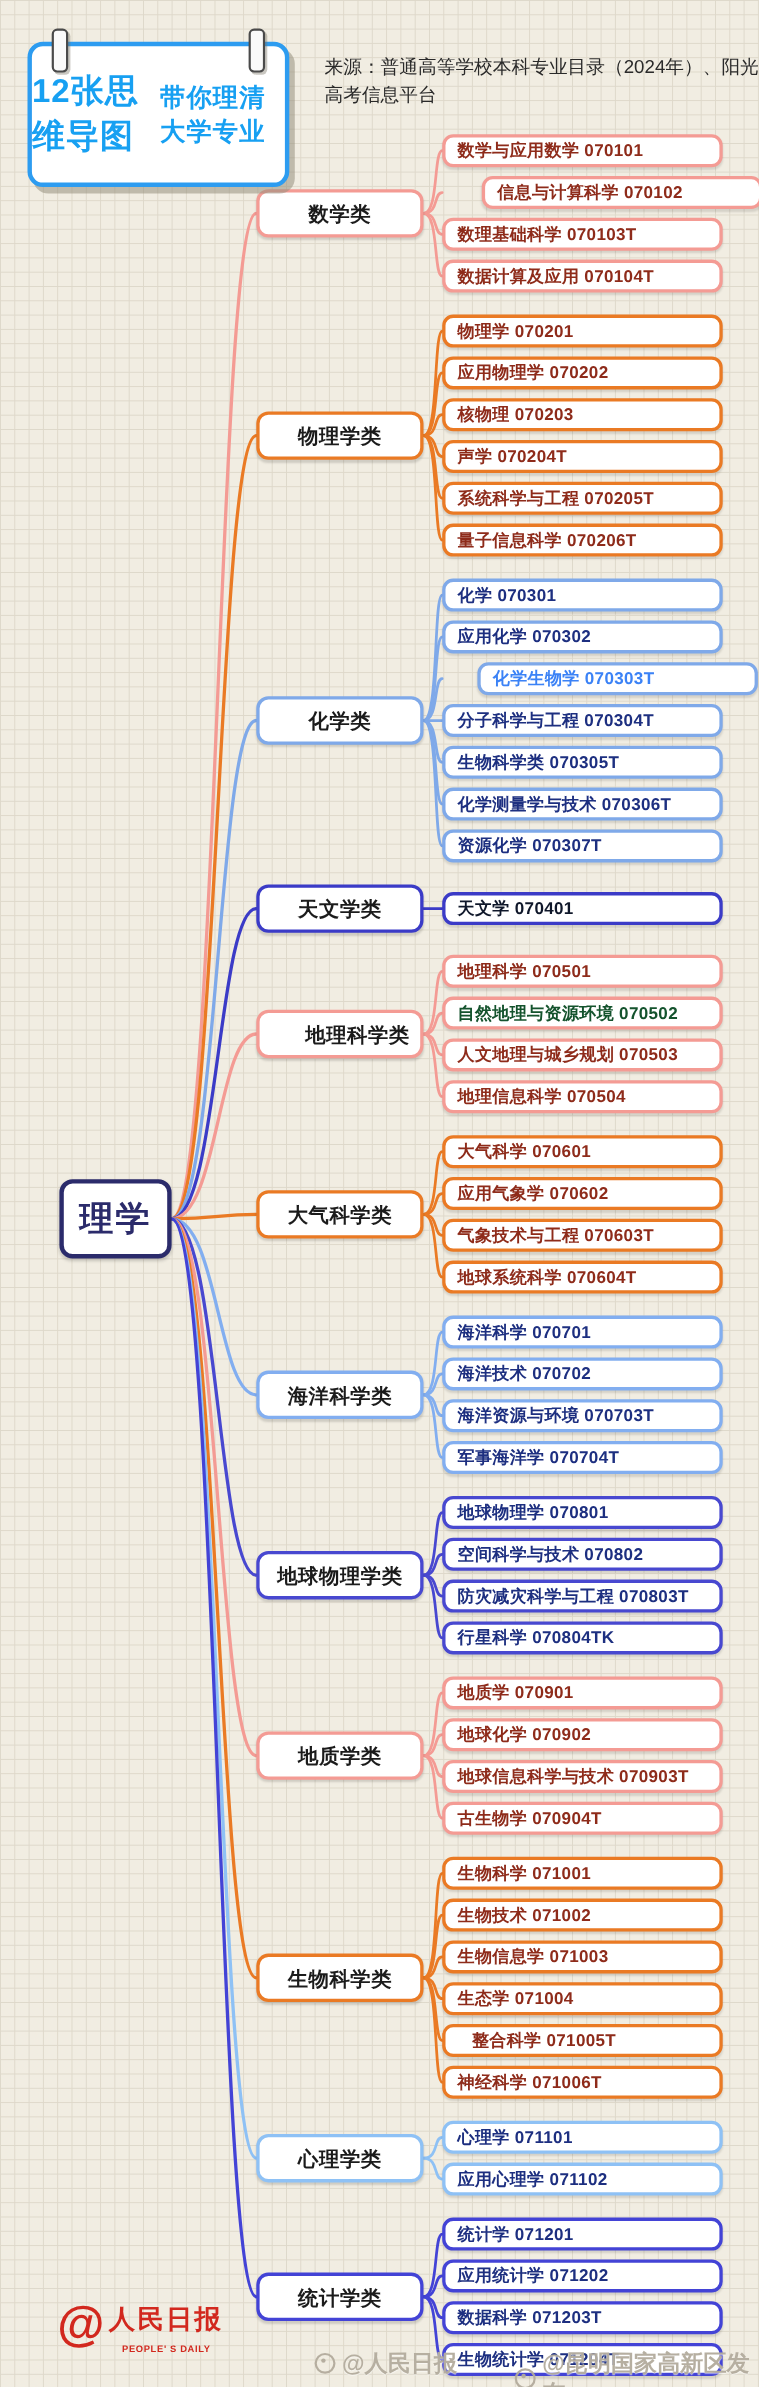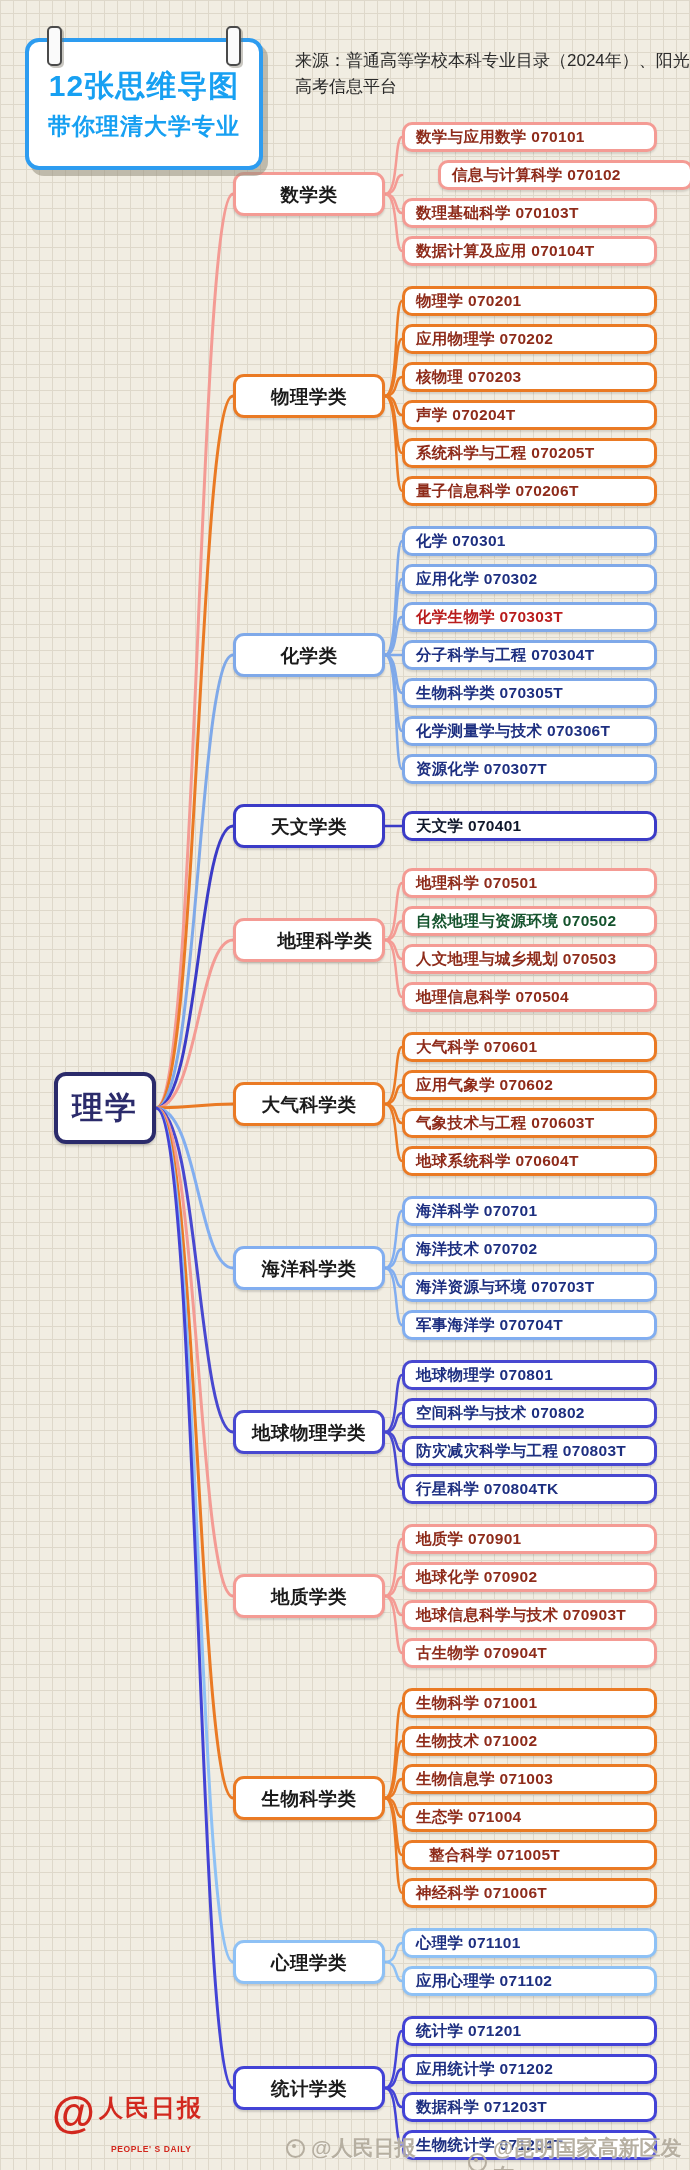--- a/index.html
+++ b/index.html
@@ -12,21 +12,21 @@
       linear-gradient(90deg, #ded8ca 1px, transparent 1px);
     background-size:13px 13px;
   }
   #connectors{position:absolute;left:0;top:0;width:690px;height:2170px;z-index:1;}
 
   
   .badge{
     position:absolute;left:25px;top:38px;width:230px;height:124px;z-index:3;
     background:#ffffff;border:4px solid #2d9cf0;border-radius:14px;
     box-shadow:5px 6px 0 rgba(150,143,125,.55);
-    display:flex;flex-direction:column;align-items:center;justify-content:center;gap:4px;
+    display:flex;flex-direction:row;align-items:center;justify-content:center;gap:4px;
   }
   .pin{
     position:absolute;top:-16px;width:11px;height:36px;z-index:4;
     background:#fafafa;border:2px solid #4a4a4a;border-radius:5px;
     box-shadow:2px 2px 0 rgba(120,115,100,.4);
   }
   .pin-l{left:18px;} .pin-r{right:18px;}
   .badge-line1{color:#17a0f2;font-size:30px;font-weight:bold;letter-spacing:1px;}
   .badge-line2{color:#17a0f2;font-size:23px;font-weight:bold;letter-spacing:1px;}
 
@@ -61,21 +61,21 @@
     display:flex;align-items:center;padding:0 11px;
     font-size:15.5px;font-weight:bold;letter-spacing:.3px;white-space:nowrap;
     box-shadow:0 2px 2px rgba(0,0,0,.12);
   }
 
   
   .pd-logo{position:absolute;left:52px;top:2092px;z-index:2;display:flex;align-items:flex-start;gap:4px;color:#d2281e;}
   .pd-at{font-size:44px;font-weight:bold;line-height:.95;}
   .pd-col{display:flex;flex-direction:column;}
   .pd-name{font-size:24px;font-weight:bold;letter-spacing:2px;}
-  .pd-sub{font-size:8.5px;font-weight:bold;letter-spacing:.6px;margin-top:20px;padding-left:12px;}
+  .pd-sub{font-size:8.5px;font-weight:bold;letter-spacing:.6px;margin-top:6px;padding-left:12px;}
   .wm{
     position:absolute;top:2134px;z-index:2;display:flex;align-items:center;gap:6px;
     color:rgba(178,171,156,.95);font-size:21px;font-weight:bold;
     text-shadow:0 1px 1px rgba(255,255,255,.65);
   }
   .wm-center{left:286px;} .wm-right{left:468px;}
   .wm-icon{
     width:15px;height:15px;border:2.5px solid rgba(178,171,156,.95);border-radius:50%;
     position:relative;display:inline-block;flex:0 0 auto;
   }
@@ -183,21 +183,21 @@
           <div class="leaf-node" style="border-color: rgb(234, 122, 36); color: rgb(142, 43, 26);">声学 070204T</div>
           <div class="leaf-node" style="border-color: rgb(234, 122, 36); color: rgb(142, 43, 26);">系统科学与工程 070205T</div>
           <div class="leaf-node" style="border-color: rgb(234, 122, 36); color: rgb(142, 43, 26);">量子信息科学 070206T</div>
         </div>
       </div>
       <div class="branch-row">
         <div class="category-node" style="border-color: rgb(127, 169, 233);">化学类</div>
         <div class="leaves">
           <div class="leaf-node" style="border-color: rgb(127, 169, 233); color: rgb(29, 47, 128);">化学 070301</div>
           <div class="leaf-node" style="border-color: rgb(127, 169, 233); color: rgb(29, 47, 128);">应用化学 070302</div>
-          <div class="leaf-node" style="border-color: rgb(127, 169, 233); color: #b91c1c;">化学生物学 070303T</div>
+          <div class="leaf-node" style="border-color: rgb(127, 169, 233); color: #3b82f6; margin-left: 32px;">化学生物学 070303T</div>
           <div class="leaf-node" style="border-color: rgb(127, 169, 233); color: rgb(29, 47, 128);">分子科学与工程 070304T</div>
           <div class="leaf-node" style="border-color: rgb(127, 169, 233); color: rgb(29, 47, 128);">生物科学类 070305T</div>
           <div class="leaf-node" style="border-color: rgb(127, 169, 233); color: rgb(29, 47, 128);">化学测量学与技术 070306T</div>
           <div class="leaf-node" style="border-color: rgb(127, 169, 233); color: rgb(29, 47, 128);">资源化学 070307T</div>
         </div>
       </div>
       <div class="branch-row">
         <div class="category-node" style="border-color: rgb(59, 59, 199);">天文学类</div>
         <div class="leaves">
           <div class="leaf-node" style="border-color: rgb(59, 59, 199); color: #0f172a;">天文学 070401</div>

